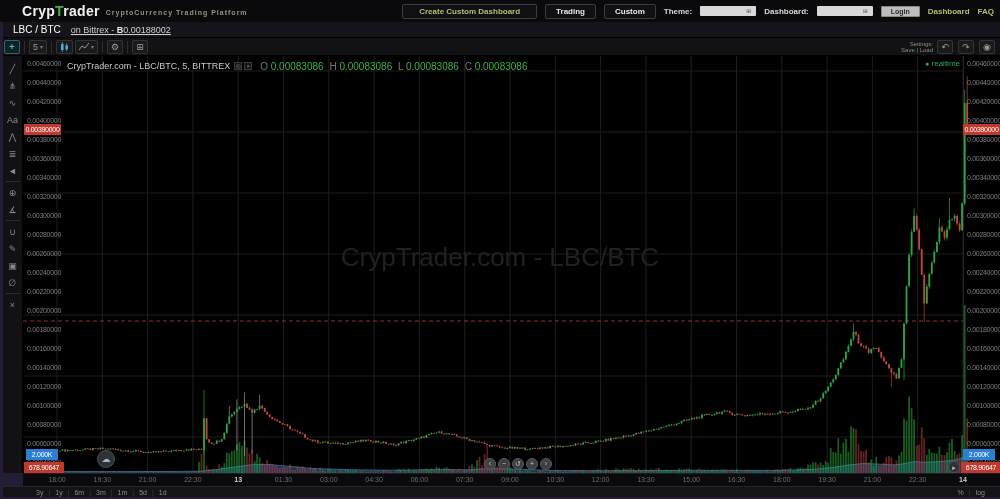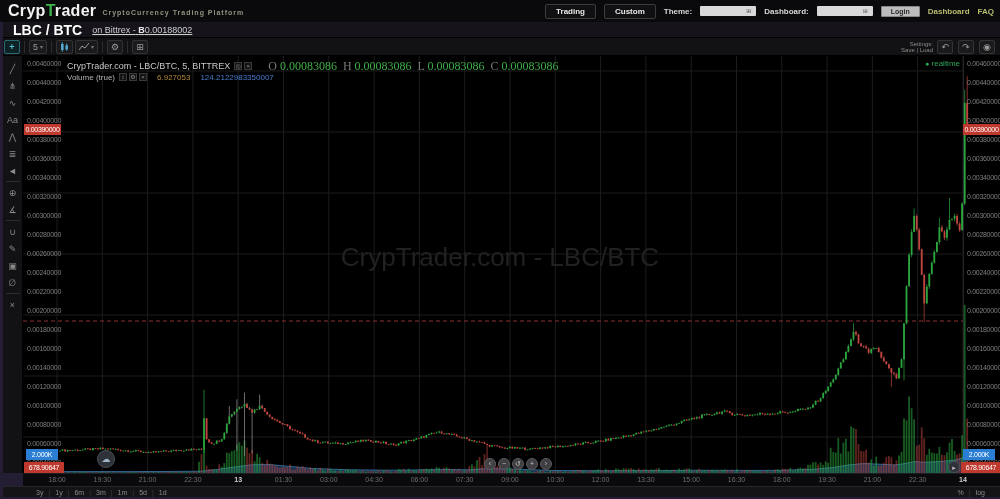--- a/index.html
+++ b/index.html
@@ -2,39 +2,39 @@
 <html><head>
 <meta charset="utf-8">
 <style>
   * { margin:0; padding:0; box-sizing:border-box; }
   html,body { width:1000px; height:499px; overflow:hidden; }
   body { background:#251d33; font-family:"Liberation Sans","DejaVu Sans",sans-serif; position:relative; }
 
   
   .header { position:absolute; top:0; left:0; width:1000px; height:22px; background:#0a0a0c;
             display:flex; align-items:center; z-index:5; }
-  .logo { font-size:16px; font-weight:bold; color:#f2f2f2; margin-left:8px; letter-spacing:.3px; }
+  .logo { font-size:14px; font-weight:bold; color:#f2f2f2; margin-left:22px; letter-spacing:.3px; }
   .logo .accent { color:#3cb54a; }
   .tagline { font-size:7px; color:#8f967f; letter-spacing:1px; font-weight:bold; margin-left:6px; margin-top:3px; }
   .header-right { margin-left:auto; display:flex; align-items:center; gap:8px; padding-right:6px; }
   .hbtn { background:#101012; border:1px solid #3d3d3f; color:#e8e8e8; font-size:8px; font-weight:bold;
           padding:2px 10px; border-radius:2px; cursor:pointer; white-space:nowrap; }
   .hbtn.dash { color:#b9bd6d; padding:2px 16px; }
   .login-lbl { color:#d8d8d8; font-size:8px; font-weight:bold; }
   .input-wrap { background:#d9d9d9; width:56px; height:10px; display:flex; align-items:center; border-radius:1px; }
   .input-wrap input { background:transparent; border:none; width:46px; height:9px; font-size:7px; outline:none; }
   .input-wrap .mini-ico { font-size:6px; color:#555; line-height:6px; }
   .login-btn { background:#bdbdbd; color:#2a2a2a; border:1px solid #888; font-size:7px; font-weight:bold;
                padding:1px 9px; border-radius:1px; }
   .hlink { color:#b9bd6d; font-size:8px; font-weight:bold; }
 
   
   .title-bar { position:absolute; top:22px; left:3px; right:0; height:16px; background:#16141a;
                border-bottom:1px solid #000; display:flex; align-items:center; gap:10px; padding-left:10px; }
-  .pair { color:#ffffff; font-size:14px; font-weight:bold; }
+  .pair { color:#ffffff; font-size:10px; font-weight:normal; }
   .exchange { color:#cfcfcf; font-size:9px;text-decoration:underline; }
   .exchange b { color:#e8e8e8; }
 
   
   .chart-toolbar { position:absolute; top:38px; left:3px; right:0; height:18px; background:#121214;
                    border-bottom:1px solid #000; display:flex; align-items:center; }
   .tb-btn { height:14px; min-width:16px; margin:0 1px; background:#1a1a1d; border:1px solid #333;
             border-radius:2px; color:#9a9a9a; font-size:9px; display:flex; align-items:center;
             justify-content:center; padding:0 3px; cursor:pointer; }
   .tb-btn.active { color:#53c1cf; border-color:#2a6a74; background:#0e2226; font-weight:bold; }
@@ -50,21 +50,21 @@
   .sb-btn { width:16px; height:15px; margin:1px 0; color:#8a8a8a; font-size:9px; display:flex;
             align-items:center; justify-content:center; cursor:pointer; }
   .sb-sep { width:14px; height:1px; background:#2c2c2f; margin:2px 0; }
 
   
   .chart { position:absolute; top:56px; left:23px; width:977px; height:417px; background:#000; }
   .legend { position:absolute; left:44px; top:5px; font-size:9px; color:#c8c8c8; white-space:nowrap; }
   .legend-row { display:flex; align-items:center; gap:4px; height:10px; margin-bottom:1px; }
   .lg-box { width:8px; height:8px; border:1px solid #3a3a3a; background:#141414; color:#8a8a8a;
             font-size:6px; line-height:7px; text-align:center; cursor:pointer; }
-  .ohlc { font-size:12px; margin-left:12px;font-family:Liberation Serif, serif; }
+  .ohlc { font-size:10px; margin-left:4px; }
   .ohlc .k { color:#787878; }
   .ohlc .v { color:#3fae4a; margin-right:3px; }
   .vol-val1 { color:#b5893c; font-size:8px; margin-left:6px; }
   .vol-val2 { color:#4a7fd1; font-size:8px; margin-left:6px; }
   .realtime { position:absolute; right:40px; top:3px; font-size:8px; color:#2ea75b; }
   .realtime .dot { font-size:7px; }
 
   .px-label { position:absolute; width:37px; height:11px; font-size:7px; letter-spacing:-0.3px;
               color:#fff; display:flex; align-items:center; justify-content:center; z-index:3; }
   .px-red { background:#c0392f; }
@@ -91,20 +91,21 @@
   .rb-sep { color:#3c3c40; }
   .scale-items { margin-left:auto; display:flex; align-items:center; padding-right:10px; }
 </style>
 </head>
 <body>
 
 <div class="header">
   <div class="logo"><span>Cryp</span><span class="accent">T</span><span>rader</span></div>
   <div class="tagline">CryptoCurrency Trading Platform</div>
   <div class="header-right">
+    <button class="hbtn dash">Create Custom Dashboard</button>
     <button class="hbtn">Trading</button>
     <button class="hbtn">Custom</button>
     <span class="login-lbl">Theme:</span>
     <span class="input-wrap">
         <input type="text" style="">
         <span class="mini-ico">⊞</span>
       </span>
     <span class="login-lbl">Dashboard:</span>
     <span class="input-wrap">
         <input type="password" style="">
@@ -1360,30 +1361,20 @@
           <span class="lg-box">◎</span>
           <span class="lg-box">×</span>
         </span>
       <span class="ohlc">
         <span class="k">O</span> <span class="v">0.00083086</span>
         <span class="k">H</span> <span class="v">0.00083086</span>
         <span class="k">L</span> <span class="v">0.00083086</span>
         <span class="k">C</span> <span class="v">0.00083086</span>
       </span>
     </div>
-    <div class="legend-row" style="font-size:8px;color:#b5b5b5;">
-      <span>Volume (true)</span>
-      <span class="lg-boxes" id="lg-boxes-2" style="display:flex;gap:2px;">
-          <span class="lg-box">↕</span>
-          <span class="lg-box">⚙</span>
-          <span class="lg-box">×</span>
-        </span>
-      <span class="vol-val1">6.927053</span>
-      <span class="vol-val2">124.2122983350007</span>
-    </div>
   </div>
 
   <div class="realtime"><span class="dot">●</span> <span>realtime</span></div>
 
   <div class="px-label px-red" style="left:1px;top:68px;">0.00390000</div>
   <div class="px-label px-red" style="left:940px;top:68px;">0.00390000</div>
   <div class="px-label px-blue" style="left:3px;top:393px;width:32px;">2.000K</div>
   <div class="px-label px-blue" style="left:940px;top:393px;width:32px;">2.000K</div>
   <div class="px-label px-red" style="left:1px;top:406px;width:40px;">678.90647</div>
   <div class="px-label px-red" style="left:938px;top:406px;width:40px;">678.90647</div>

